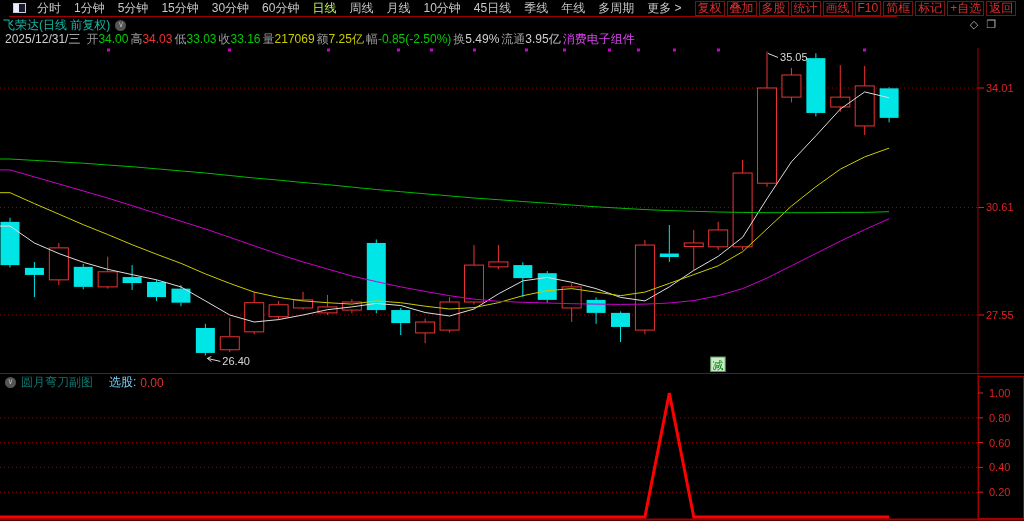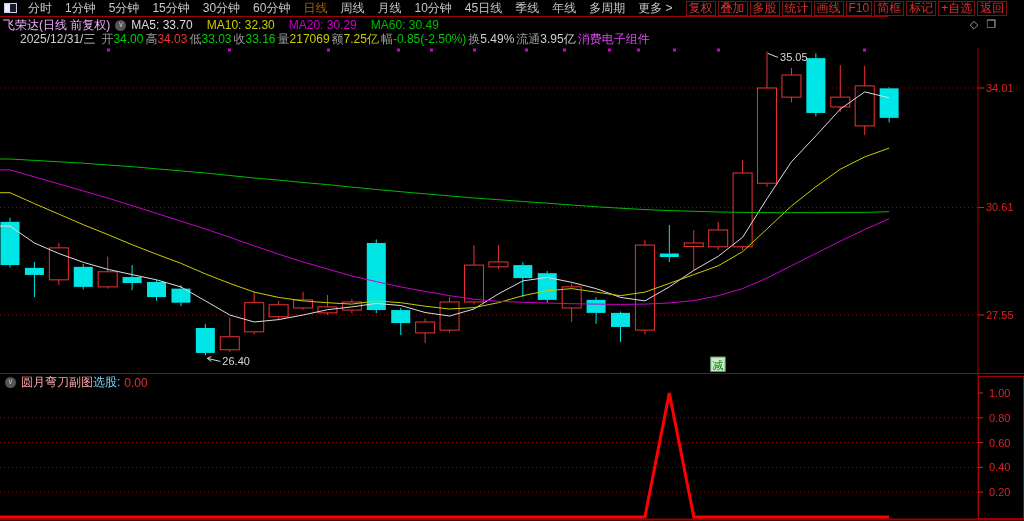--- a/index.html
+++ b/index.html
@@ -1,48 +1,48 @@
 <!DOCTYPE html>
 <html><head>
 <meta charset="utf-8">
 <style>
   html,body{margin:0;padding:0;background:#000;}
   body{width:1024px;height:521px;overflow:hidden;font-family:"Liberation Sans",sans-serif;}
   .screen{position:relative;width:1024px;height:521px;background:#000;}
   
-  .menubar{position:absolute;top:0;left:0;width:888px;height:17px;box-sizing:border-box;
+  .menubar{position:absolute;top:0;left:9px;width:888px;height:17px;box-sizing:border-box;
            border-bottom:1px solid #a00000;display:flex;align-items:center;padding-left:4px;}
   .win-icon{width:13px;height:10px;box-sizing:border-box;border:1px solid #c8d0e8;
             background:linear-gradient(to right,#e8ecff 0 45%,#1a1a2a 45%);margin-right:11px;flex:none;}
   .menu-items{display:flex;align-items:center;white-space:nowrap;}
   .menu-item{color:#c8c8c8;font-size:12px;margin-right:13px;cursor:default;}
-  .menu-item.active{color:#a16207;}
+  .menu-item.active{color:#bef264;}
   .menu-buttons{margin-left:auto;display:flex;align-items:center;gap:2px;padding-right:2px;}
   .tool-btn{color:#d83030;font-size:12px;border:1px solid #7a1212;padding:0 2px;line-height:13px;white-space:nowrap;}
   
   .row2{position:absolute;top:18px;left:0;width:1024px;height:14px;display:flex;align-items:center;
         font-size:12px;padding-left:3px;box-sizing:border-box;}
-  .stock-title{color:#f0abfc;white-space:nowrap;}
+  .stock-title{color:#14b8a6;white-space:nowrap;}
   .chev{width:11px;height:11px;border-radius:50%;background:#555;color:#b8b8b8;font-size:8px;
         line-height:10px;text-align:center;display:inline-block;margin:0 5px;flex:none;}
   .ma-labels{display:flex;gap:14px;white-space:nowrap;}
   .row2-right{position:absolute;right:28px;top:0;color:#b0b0b0;font-size:11px;display:flex;gap:8px;}
   
   .row3{position:absolute;top:32px;left:0;width:1024px;height:15px;display:flex;align-items:center;
-        font-size:12px;padding-left:20px;box-sizing:border-box;white-space:nowrap;}
+        font-size:12px;padding-left:5px;box-sizing:border-box;white-space:nowrap;}
   .date{color:#cfcfcf;margin-right:6px;}
   .field{margin-right:2px;}
   .field .lbl{color:#9a9a9a;}
   .sector{color:#d946ef;font-family:Liberation Serif, serif;}
   
   #chart-svg{position:absolute;top:48px;left:0;}
   
   .ind-header{position:absolute;top:375px;left:0;height:15px;display:flex;align-items:center;
               font-size:12px;padding-left:3px;white-space:nowrap;}
-  .ind-name{color:#fca5a5;margin-right:0;}
+  .ind-name{color:#0f766e;margin-right:16px;}
   .ind-label{color:#7dd3fc;margin-right:4px;}
   .ind-value{color:#e03030;}
 </style>
 </head>
 <body>
 
 <div class="screen">
 
   <div class="menubar">
     <span class="win-icon"></span>
@@ -73,26 +73,20 @@
         <span class="tool-btn">简框</span>
         <span class="tool-btn">标记</span>
         <span class="tool-btn">+自选</span>
         <span class="tool-btn">返回</span>
       </div>
   </div>
 
   <div class="row2">
     <span class="stock-title">飞荣达(日线 前复权)</span>
     <span class="chev">∨</span>
-    <div class="ma-labels" id="ma-labels">
-        <span style="color: rgb(220, 220, 220);">MA5: 33.70</span>
-        <span style="color: rgb(204, 204, 0);">MA10: 32.30</span>
-        <span style="color: rgb(204, 0, 204);">MA20: 30.29</span>
-        <span style="color: rgb(0, 187, 0);">MA60: 30.49</span>
-      </div>
     <div class="row2-right">
       <span>◇</span>
       <span>❐</span>
     </div>
   </div>
 
   <div class="row3">
     <span class="date">2025/12/31/三</span>
     <span id="info-fields"><span class="field"><span class="lbl">开</span><span class="val" style="color: rgb(0, 204, 0);">34.00</span></span><span class="field"><span class="lbl">高</span><span class="val" style="color: rgb(238, 51, 51);">34.03</span></span><span class="field"><span class="lbl">低</span><span class="val" style="color: rgb(0, 204, 0);">33.03</span></span><span class="field"><span class="lbl">收</span><span class="val" style="color: rgb(0, 204, 0);">33.16</span></span><span class="field"><span class="lbl">量</span><span class="val" style="color: rgb(204, 204, 0);">217069</span></span><span class="field"><span class="lbl">额</span><span class="val" style="color: rgb(204, 204, 0);">7.25亿</span></span><span class="field"><span class="lbl">幅</span><span class="val" style="color: rgb(0, 204, 0);">-0.85(-2.50%)</span></span><span class="field"><span class="lbl">换</span><span class="val" style="color: rgb(207, 207, 207);">5.49%</span></span><span class="field"><span class="lbl">流通</span><span class="val" style="color: rgb(207, 207, 207);">3.95亿</span></span></span>
     <span class="sector">消费电子组件</span>

